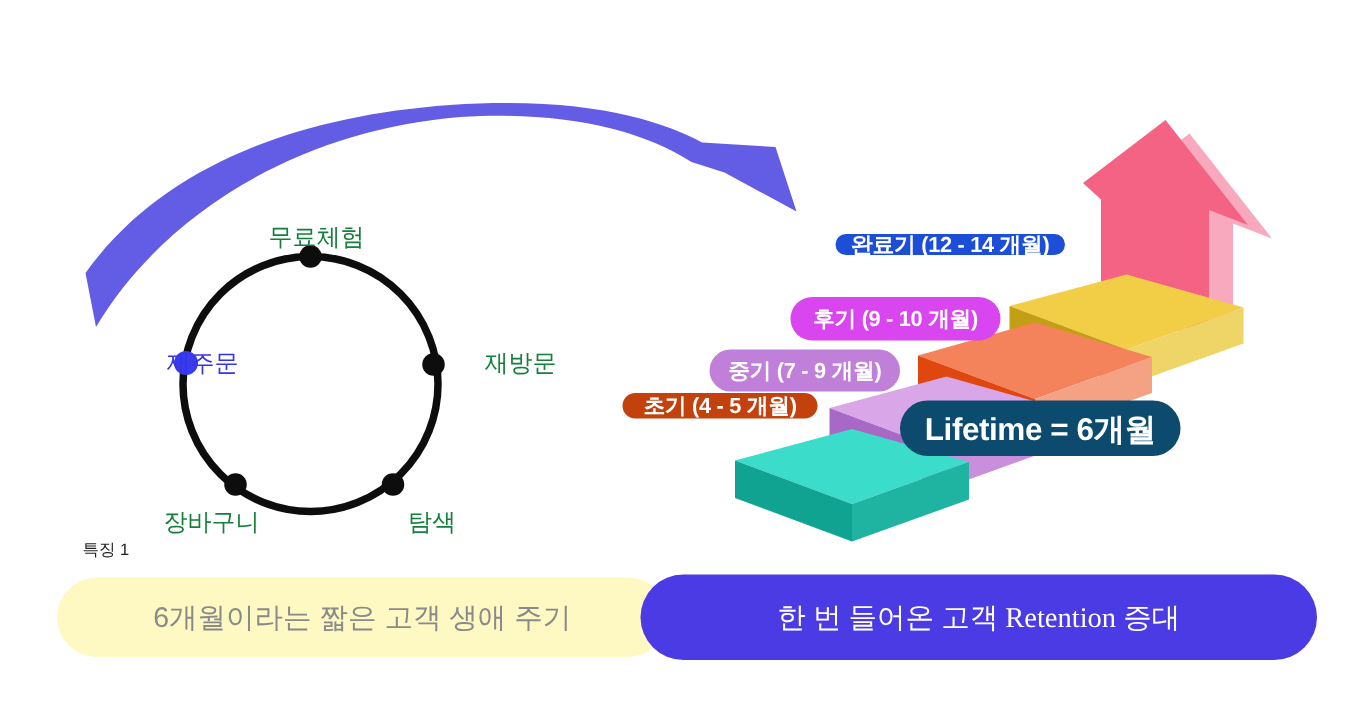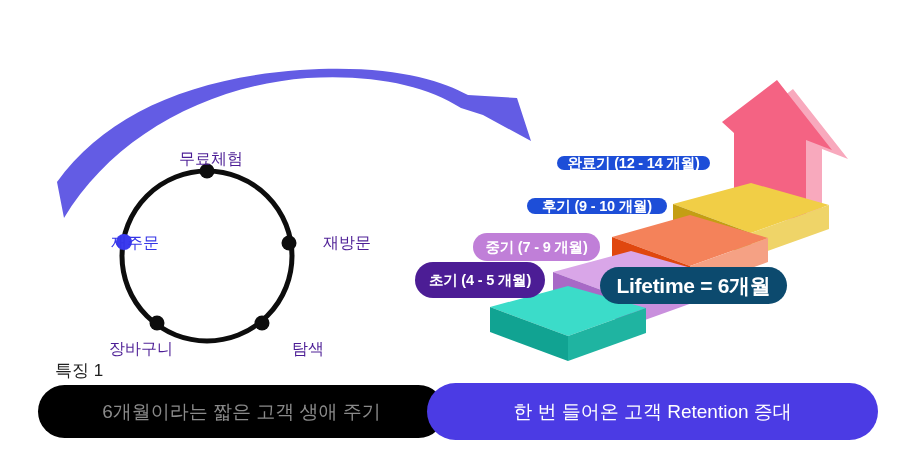--- a/index.html
+++ b/index.html
@@ -7,52 +7,52 @@
   body { font-family:"Liberation Sans","DejaVu Sans",sans-serif; }
   .stage {
     position:relative; width:899px; height:468px; background:#ffffff; overflow:hidden;
   }
   .gfx { position:absolute; left:0; top:0; width:899px; height:468px; z-index:1; }
 
   .abs { position:absolute; }
   .ctr { transform:translate(-50%,-50%); }
 
   .cycle-label {
-    font-size:16px; color:#4c1d95; white-space:nowrap; z-index:2;
+    font-size:16px; color:#15803d; white-space:nowrap; z-index:2;
   }
   .cycle-label.hl { color:#3535e6;margin-left:48px; }
 
   .pill {
     position:absolute; display:flex; align-items:center; justify-content:center;
     border-radius:999px; color:#ffffff; font-weight:700; white-space:nowrap; z-index:2;
   }
   .step-pill { font-size:14.5px; letter-spacing:-0.2px; }
-  .pill-cho  { left:415px; top:262px; width:130px; height:36px; background:#4c1d95; }
+  .pill-cho  { left:415px; top:262px; width:130px; height:17px; background:#c2410c; }
   .pill-jung { left:473px; top:233px; width:127px; height:28px; background:#c07fd8; }
-  .pill-hu   { left:527px; top:198px; width:140px; height:16px; background:#1d4ed8; }
+  .pill-hu   { left:527px; top:198px; width:140px; height:29px; background:#d946ef; }
   .pill-wan  { left:557px; top:156px; width:153px; height:14px; background:#1d4ed8; }
   .pill-lifetime {
     left:600px; top:267px; width:187px; height:37px; background:#0c4a6e;
     font-size:21px; z-index:3; letter-spacing:-0.3px;
   }
 
-  .section-heading { font-size:17px; color:#202020; z-index:2; white-space:nowrap; }
+  .section-heading { font-size:11px; color:#202020; z-index:2; white-space:nowrap; }
   .section-heading.goal { color:#4d437e; }
 
   .banner {
     position:absolute; display:flex; align-items:center; justify-content:center;
     border-radius:999px; font-size:19px; white-space:nowrap; z-index:2;
   }
   .banner-feature {
     left:38px; top:385px; width:407px; height:53px;
-    background:#000000; color:#8a8a8a; font-weight:400;
+    background:#fef9c3; color:#8a8a8a; font-weight:400;
   }
   .banner-goal {
     left:427px; top:383px; width:451px; height:57px;
-    background:#4b3be4; color:#ffffff; font-weight:500; z-index:3;
+    background:#4b3be4; color:#ffffff; font-weight:500; z-index:3;font-family:Liberation Serif, serif;
   }
 </style>
 </head>
 <body>
 
 <div class="stage">
 
   <svg class="gfx" viewBox="0 0 899 468">
 
     <path d="M57,182 C105,115 190,78 300,70 C390,64 440,80 468,95
@@ -90,21 +90,21 @@
     </g>
     <g>
       <polygon points="490,307 568,286 646,308 568,336" fill="#3bdcc9"></polygon>
       <polygon points="490,307 568,336 568,361 490,332" fill="#11a392"></polygon>
       <polygon points="568,336 646,308 646,333 568,361" fill="#1fb4a1"></polygon>
     </g>
   </svg>
 
   <div class="abs ctr cycle-label" style="left:211px; top:159px;">무료체험</div>
   <div class="abs ctr cycle-label" style="left:347px; top:243px;">재방문</div>
-  <div class="abs ctr cycle-label" style="left:308px; top:349px;">탐색</div>
+  <div class="abs ctr cycle-label" style="left:288px; top:349px;">탐색</div>
   <div class="abs ctr cycle-label" style="left:141px; top:349px;">장바구니</div>
   <div class="abs ctr cycle-label hl" style="left:87px; top:243px;">재주문</div>
 
   <div class="pill step-pill pill-cho">초기 (4 - 5 개월)</div>
   <div class="pill step-pill pill-jung">중기 (7 - 9 개월)</div>
   <div class="pill step-pill pill-hu">후기 (9 - 10 개월)</div>
   <div class="pill step-pill pill-wan">완료기 (12 - 14 개월)</div>
 
   <div class="pill pill-lifetime">Lifetime = 6개월</div>
 

